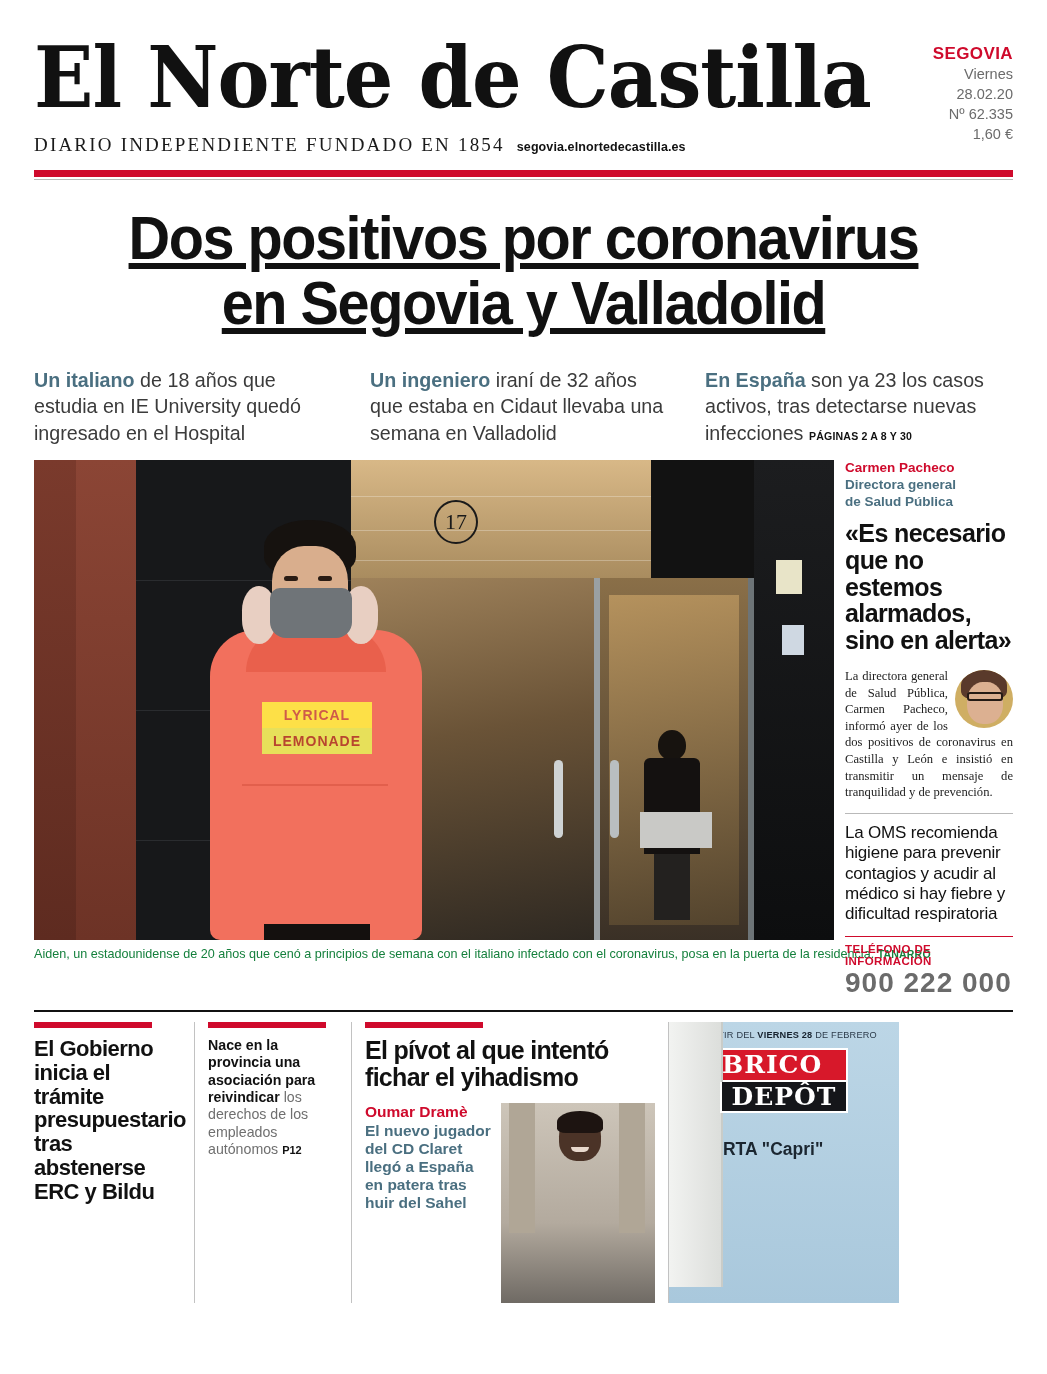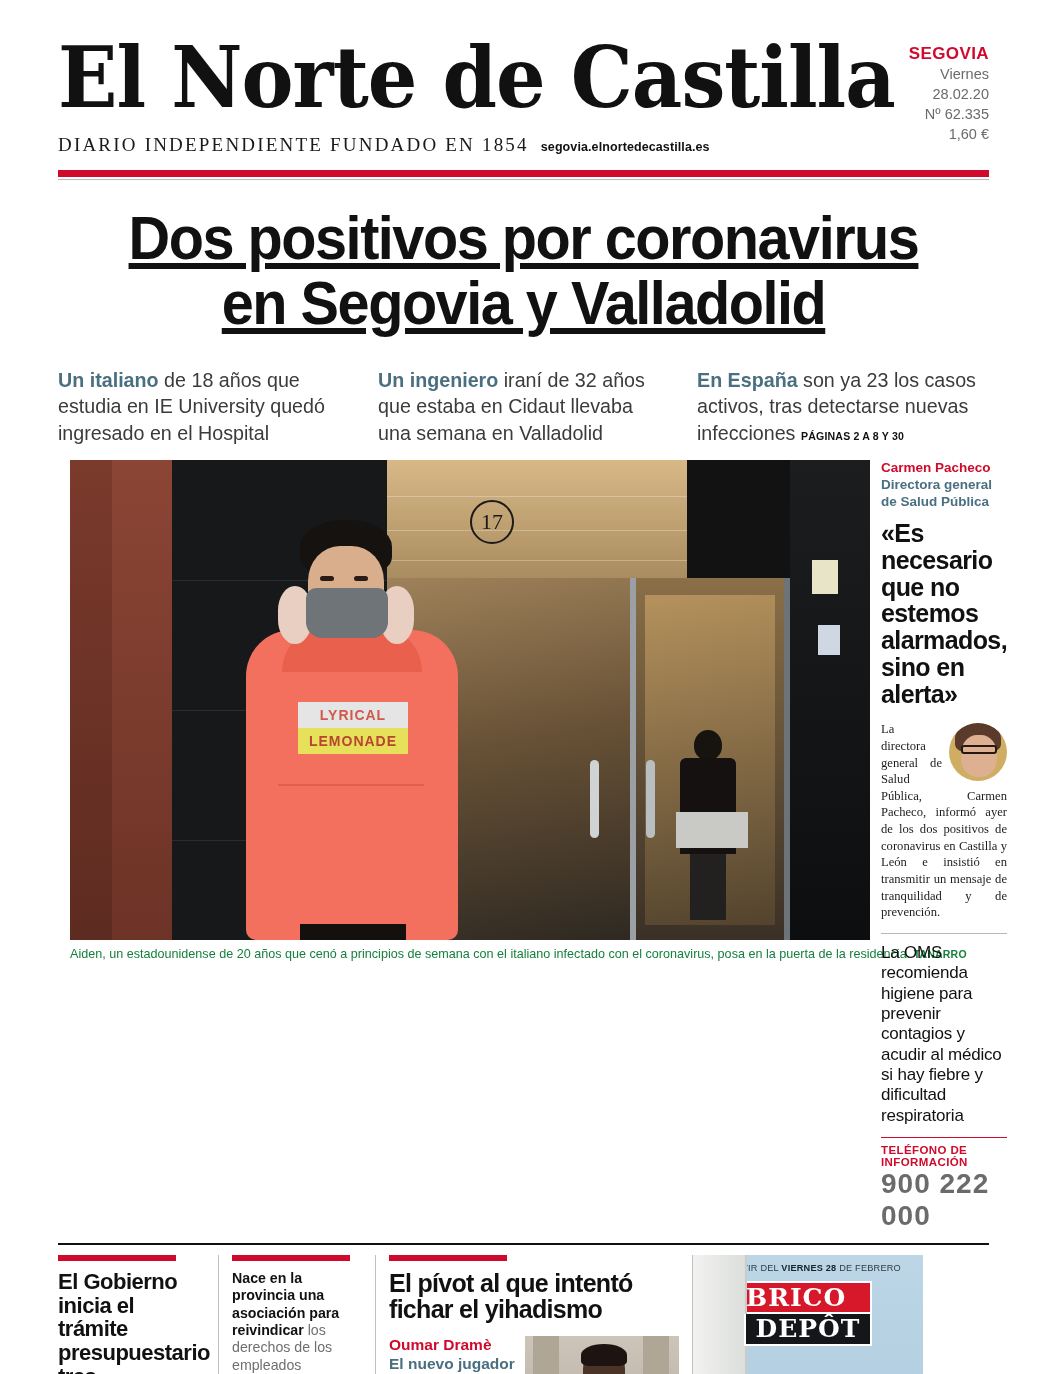--- a/index.html
+++ b/index.html
@@ -3,21 +3,21 @@
 <meta charset="utf-8">
 <style>
   * { box-sizing: border-box; margin: 0; padding: 0; }
   body {
     width: 1047px; height: 1374px;
     background: #ffffff;
     font-family: "Liberation Sans", sans-serif;
     color: #111;
     overflow: hidden;
   }
-  .page { width: 1047px; height: 1340px; position: relative; padding: 0 58px; }
+  .page { width: 1047px; height: 1340px; position: relative; padding: 0 34px; }
 
   
   .masthead { display: flex; align-items: flex-start; padding-top: 38px; }
   .mast-left { flex: 1; }
   .mast-title {
     font-family: "DejaVu Serif", serif;
     font-weight: bold;
     font-size: 78px;
     line-height: 0.95;
     letter-spacing: -1px;
@@ -68,21 +68,21 @@
     transform: scaleX(0.96);
     transform-origin: left top;
   }
   .summaries .col b { color: #4a6f80; font-weight: bold; }
   .summaries .pages {
     color: #111; font-weight: bold; font-size: 11px; letter-spacing: 0.2px;
   }
 
   
   .mainrow { display: flex; margin-top: 14px; gap: 11px; }
-  .photo-wrap { width: 800px; margin-left: 12px; }
+  .photo-wrap { width: 800px; }
   .photo {
     width: 800px; height: 480px; position: relative; overflow: hidden;
     background: #121212;
   }
   .photo-caption {
     font-size: 12.6px; color: #15803d; padding-top: 6px; line-height: 1.3;
     white-space: nowrap;
   }
   .photo-caption .credit { font-weight: bold; font-size: 10.5px; letter-spacing: 0.2px; }
 
@@ -132,21 +132,21 @@
   .ph-eyeL { position:absolute; left:100px; top:56px; width:14px; height:5px; background:#2a1c14; border-radius:3px; }
   .ph-eyeR { position:absolute; left:134px; top:56px; width:14px; height:5px; background:#2a1c14; border-radius:3px; }
   .ph-mask { position:absolute; left:86px; top:68px; width:82px; height:50px;
              background:#6f7478; border-radius:10px 10px 16px 16px; }
   .ph-filtL { position:absolute; left:58px; top:66px; width:34px; height:58px; background:#e8cfc2; border-radius:50%/42%; }
   .ph-filtR { position:absolute; left:160px; top:66px; width:34px; height:58px; background:#e8cfc2; border-radius:50%/42%; }
   .ph-hoodie { position:absolute; left:26px; top:110px; width:212px; height:310px;
              background:#f2705d; border-radius:46px 46px 10px 10px; }
   .ph-hood { position:absolute; left:62px; top:106px; width:140px; height:46px;
              background:#e9604c; border-radius:60px 60px 0 0; }
-  .ph-logo1 { position:absolute; left:78px; top:182px; width:110px; height:26px; background:#e5e5e5; }
+  .ph-logo1 { position:absolute; left:78px; top:182px; width:110px; height:26px; background:#fde047; }
   .ph-logo2 { position:absolute; left:78px; top:208px; width:110px; height:26px; background:#e7e05a; }
   .ph-logotxt { position:absolute; width:110px; text-align:center; font-size:14px; font-weight:bold;
              letter-spacing:1px; color:#cf5a4a; }
   .ph-pocket { position:absolute; left:58px; top:264px; width:146px; height:76px;
              border-top:2px solid #e25f4c; border-radius:0 0 18px 18px; }
   .ph-pants { position:absolute; left:80px; top:404px; width:106px; height:76px; background:#14100e; }
 
   
   .quotecol { width: 186px; }
   .q-name { color:#cf0a2c; font-weight:bold; font-size:13.5px; line-height:1.25; }

